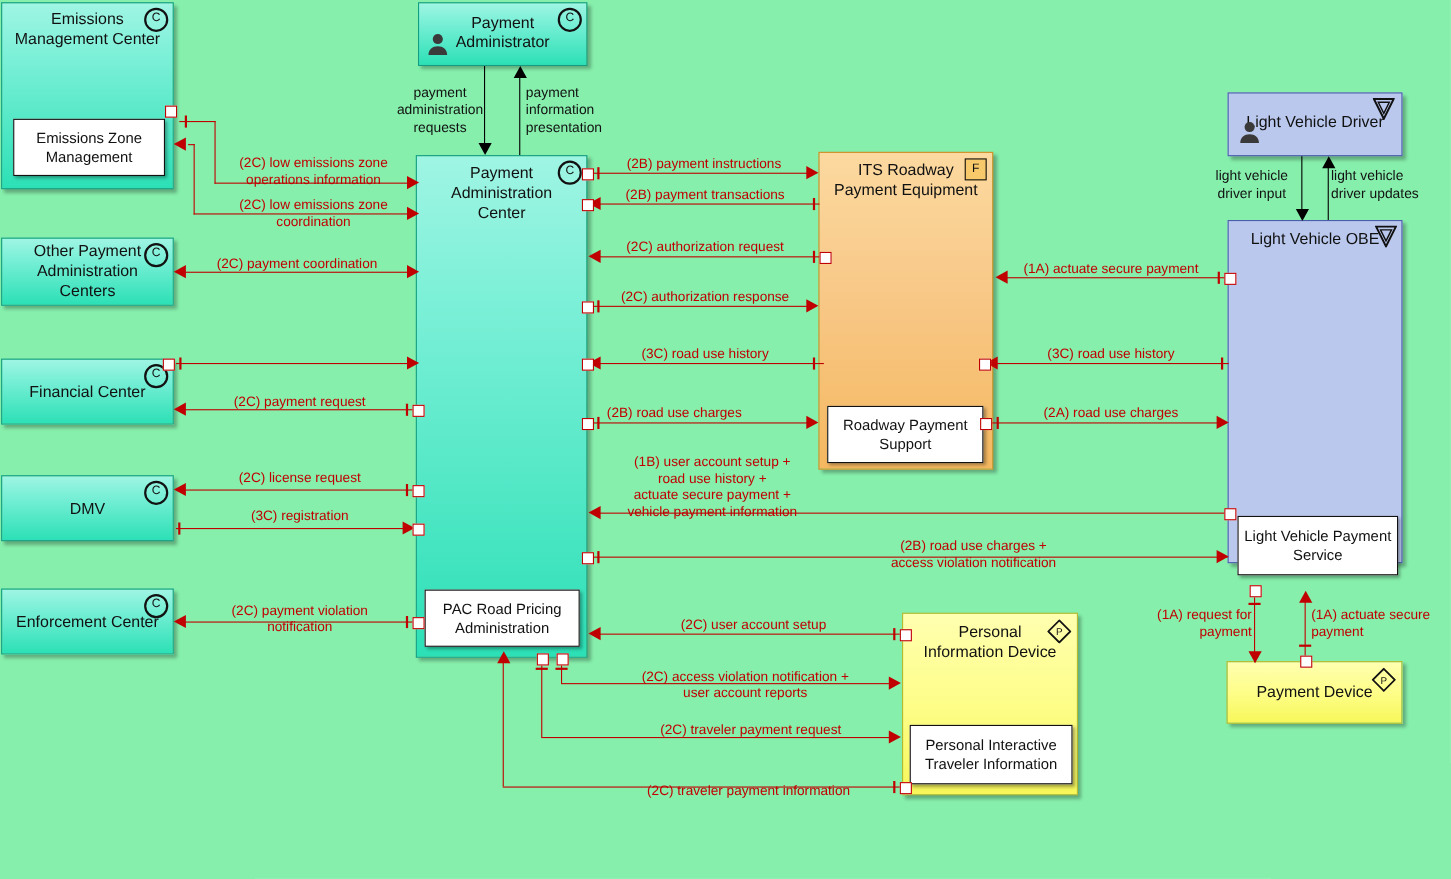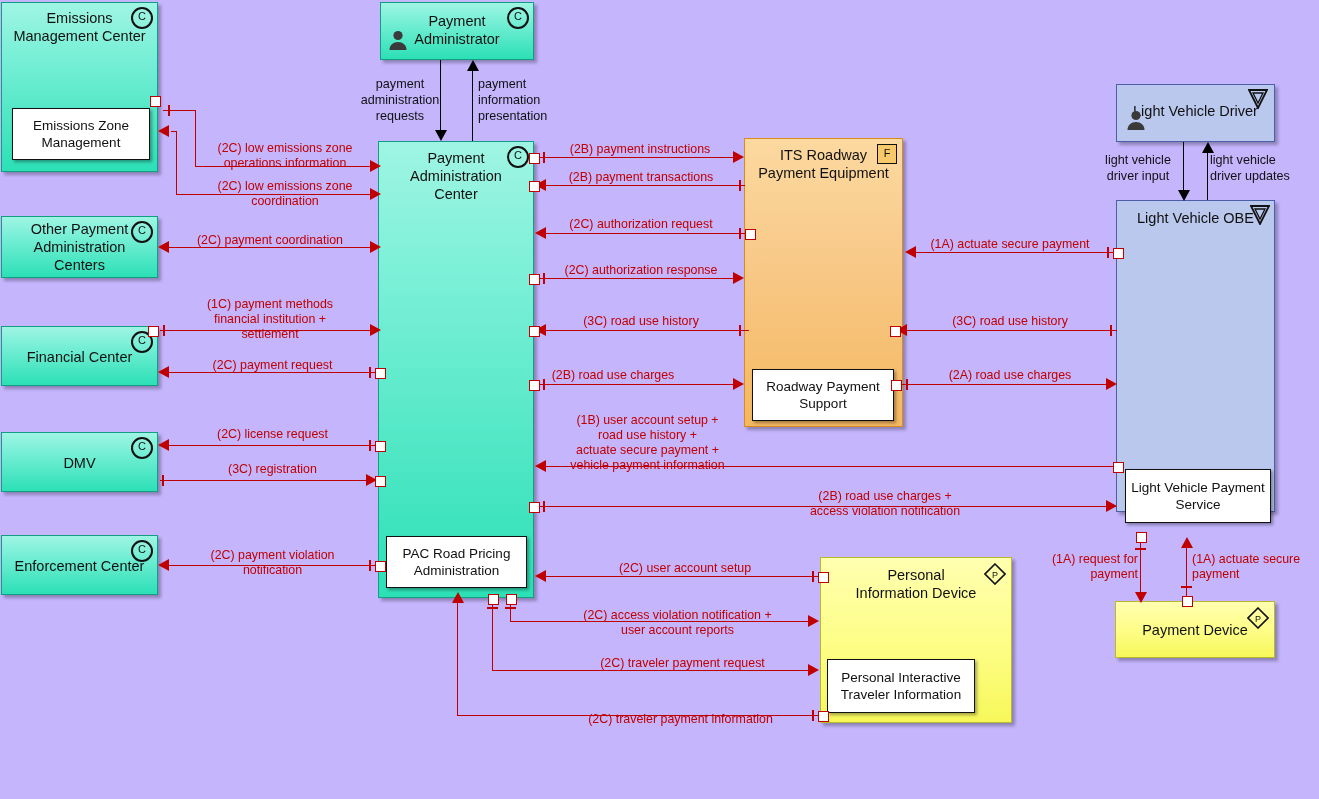--- a/index.html
+++ b/index.html
@@ -1,17 +1,17 @@
 <!DOCTYPE html>
 <html><head>
 <meta charset="utf-8">
 <style>
   html,body{margin:0;padding:0;background:#fff;}
   body{font-family:"Liberation Sans",sans-serif;}
-  #stage{position:relative;width:1319px;height:799px;overflow:hidden;background:#c4b5fd;}
+  #stage{position:relative;width:1319px;height:799px;overflow:hidden;background:#86efac;}
 
   
   .node{position:absolute;box-sizing:border-box;border:1px solid #2f2f2f;
         box-shadow:3px 3px 3px rgba(0,0,0,.28);}
   .node .title{position:absolute;left:0;right:0;text-align:center;
         font-size:14.5px;color:#111;line-height:18px;}
   .ctr{background:linear-gradient(180deg,#9ff5e3 0%,#7df0d8 28%,#2ce0b6 100%);
        border-color:#139e84;}
   .field{background:linear-gradient(180deg,#fcd9a0 0%,#f8c887 45%,#f5b860 100%);
          border-color:#d88b1e;}
@@ -201,21 +201,21 @@
   <div class="node personal" style="left:1115px;top:601px;width:160px;height:57px;">
     <div class="title" style="top:19px;">
       <div>Payment Device</div>
     </div>
     <svg class="badge diamond" style="right:5px;top:5px;border:none;" viewBox="0 0 22 22">
       <polygon points="11,1 21,11 11,21 1,11" fill="none" stroke="#111" stroke-width="1.6"></polygon>
       <text x="11" y="14.5" font-size="9" text-anchor="middle" fill="#111" font-family="Liberation Sans">P</text>
     </svg>
   </div>
 
-  <div class="node personal" style="left:820px;top:557px;width:192px;height:166px;">
+  <div class="node personal" style="left:820px;top:557px;width:160px;height:166px;">
     <div class="title" style="top:8px;">
       <div>Personal</div>
       <div>Information Device</div>
     </div>
     <svg class="badge diamond" style="right:5px;top:5px;border:none;" viewBox="0 0 22 22">
       <polygon points="11,1 21,11 11,21 1,11" fill="none" stroke="#111" stroke-width="1.6"></polygon>
       <text x="11" y="14.5" font-size="9" text-anchor="middle" fill="#111" font-family="Liberation Sans">P</text>
     </svg>
     <div class="sub" style="left:6px;top:101px;width:148px;height:54px;">
       <div>
@@ -250,25 +250,20 @@
   <div class="ah l" style="left:158px;top:241px;"></div>
   <div class="ah r" style="left:370px;top:241px;"></div>
   <div class="flab" style="left:185px;top:233px;width:170px;">
     <div>(2C) payment coordination</div>
   </div>
 
   <div class="ln h" style="left:160px;top:330px;width:210px;"></div>
   <div class="port" style="left:148px;top:326px;"></div>
   <div class="tick v" style="left:163px;top:325px;"></div>
   <div class="ah r" style="left:370px;top:324px;"></div>
-  <div class="flab" style="left:185px;top:297px;width:170px;">
-    <div>(1C) payment methods</div>
-    <div>financial institution +</div>
-    <div>settlement</div>
-  </div>
 
   <div class="ln h" style="left:168px;top:372px;width:212px;"></div>
   <div class="ah l" style="left:158px;top:366px;"></div>
   <div class="port" style="left:375px;top:368px;"></div>
   <div class="tick v" style="left:369px;top:367px;"></div>
   <div class="flab" style="left:190px;top:358px;width:165px;">
     <div>(2C) payment request</div>
   </div>
 
   <div class="ln h" style="left:168px;top:445px;width:212px;"></div>

